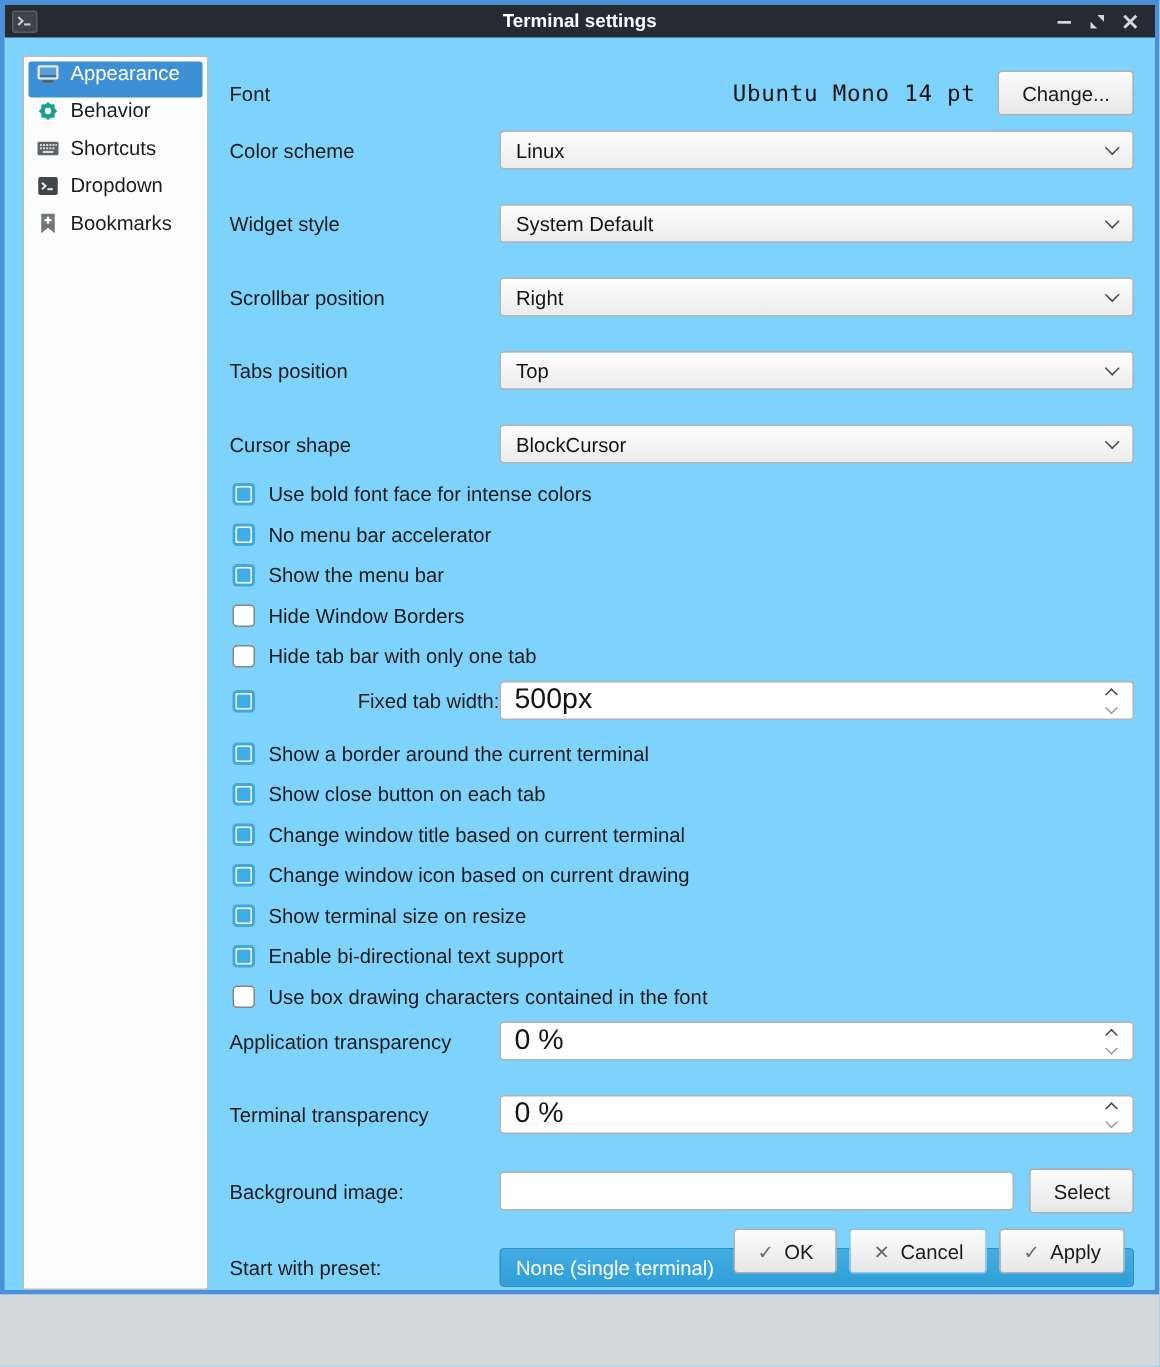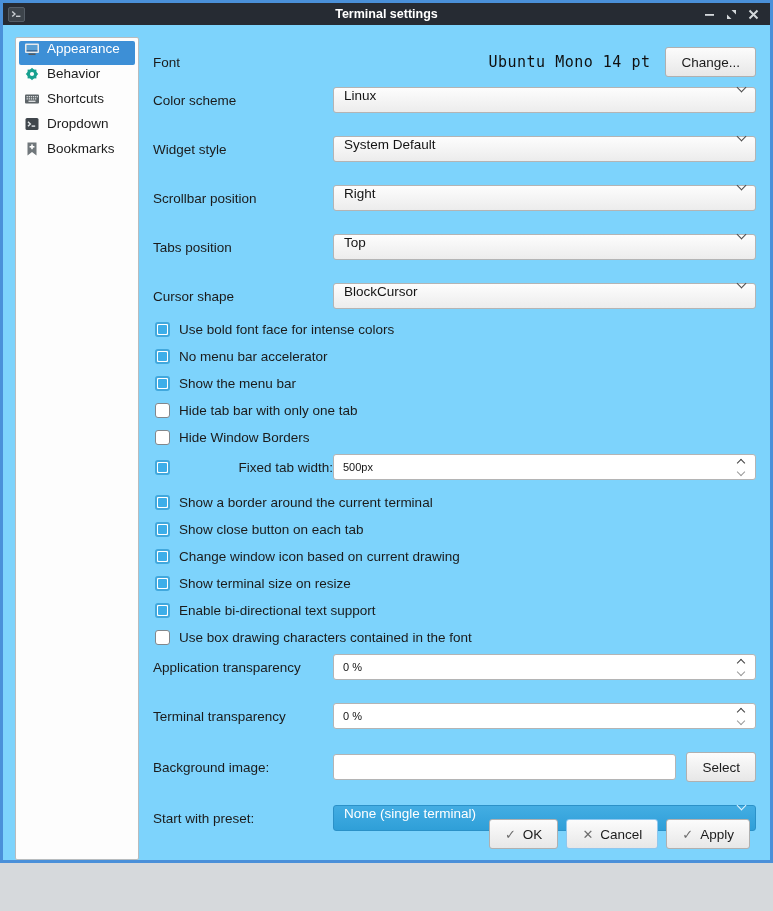--- a/index.html
+++ b/index.html
@@ -36,28 +36,28 @@
   .font-value{justify-self:end;font-family:"DejaVu Sans Mono","Liberation Mono",monospace;
     font-size:15px;color:#101010;margin-right:15px;letter-spacing:0.5px;}
 
   .btn{display:inline-flex;align-items:center;justify-content:center;gap:7px;height:30px;padding:0 15px;
     background:linear-gradient(#fcfcfc,#e7e7e7);border:1px solid #b0b0b0;border-radius:3px;
     font-size:13.5px;color:#1b1b1b;cursor:pointer;white-space:nowrap;}
   .btn .glyph{color:#6d6d6d;font-size:13px;}
   .btn.focus{border-color:#8fc7ee;}
 
   .combo{height:26px;background:linear-gradient(#fdfdfd,#ececec);border:1px solid #b4b4b4;
-    border-radius:3px;display:flex;padding:0 10px;font-size:13.5px;color:#141414;cursor:pointer;}
+    border-radius:3px;display:flex;align-items:center;padding:0 10px;font-size:13.5px;color:#141414;cursor:pointer;}
   .combo .chev{margin-left:auto;width:7px;height:7px;border-right:1.6px solid #4c4c4c;
     border-bottom:1.6px solid #4c4c4c;transform:rotate(45deg);margin-top:-4px;}
   .combo.highlight{background:linear-gradient(#43ade3,#2f9fd8);border-color:#2b91c8;color:#ffffff;}
   .combo.highlight .chev{border-color:#e3f4fd;}
 
   .spin{height:26px;background:#ffffff;border:1px solid #b4b4b4;border-radius:3px;
-    display:flex;align-items:center;padding:0 9px;font-size:11px;color:#141414;}
+    display:flex;align-items:center;padding:0 9px;font-size:19px;color:#141414;}
   .spin .arrows{margin-left:auto;display:flex;flex-direction:column;align-items:center;gap:3px;padding-right:2px;}
   .arrow-up{width:6px;height:6px;border-left:1.6px solid #3f3f3f;border-top:1.6px solid #3f3f3f;
     transform:rotate(45deg);cursor:pointer;}
   .arrow-down{width:6px;height:6px;border-right:1.6px solid #9a9a9a;border-bottom:1.6px solid #9a9a9a;
     transform:rotate(45deg);cursor:pointer;}
 
   .cbrow{height:20px;display:flex;align-items:center;gap:9px;margin:0 0 7px 2px;cursor:pointer;}
   .cb{position:relative;width:15px;height:15px;background:#ffffff;border:1px solid #82878c;border-radius:3px;flex:none;}
   .cb.checked{border:2px solid #41a8dd;}
   .cb.checked::after{content:"";position:absolute;inset:1px;background:#3daee9;border-radius:1px;}
@@ -222,25 +222,25 @@
       <label class="cbrow">
         <span class="cb checked"></span>
         <span class="cbl">No menu bar accelerator</span>
       </label>
       <label class="cbrow">
         <span class="cb checked"></span>
         <span class="cbl">Show the menu bar</span>
       </label>
       <label class="cbrow">
         <span class="cb"></span>
+        <span class="cbl">Hide Window Borders</span>
+      </label>
+      <label class="cbrow">
+        <span class="cb"></span>
         <span class="cbl">Hide tab bar with only one tab</span>
-      </label>
-      <label class="cbrow">
-        <span class="cb"></span>
-        <span class="cbl">Hide Window Borders</span>
       </label>
     </div>
 
     <div class="row mt0">
       <label class="cbrow" style="margin-bottom:0;justify-content:space-between;">
         <span class="cb checked"></span>
         <span class="cbl">Fixed tab width:</span>
       </label>
       <div class="spin">
         <span>500px</span>
@@ -252,20 +252,24 @@
     </div>
 
     <div class="mt12">
       <label class="cbrow">
         <span class="cb checked"></span>
         <span class="cbl">Show a border around the current terminal</span>
       </label>
       <label class="cbrow">
         <span class="cb checked"></span>
         <span class="cbl">Show close button on each tab</span>
+      </label>
+      <label class="cbrow">
+        <span class="cb checked"></span>
+        <span class="cbl">Change window title based on current terminal</span>
       </label>
       <label class="cbrow">
         <span class="cb checked"></span>
         <span class="cbl">Change window icon based on current drawing</span>
       </label>
       <label class="cbrow">
         <span class="cb checked"></span>
         <span class="cbl">Show terminal size on resize</span>
       </label>
       <label class="cbrow">

